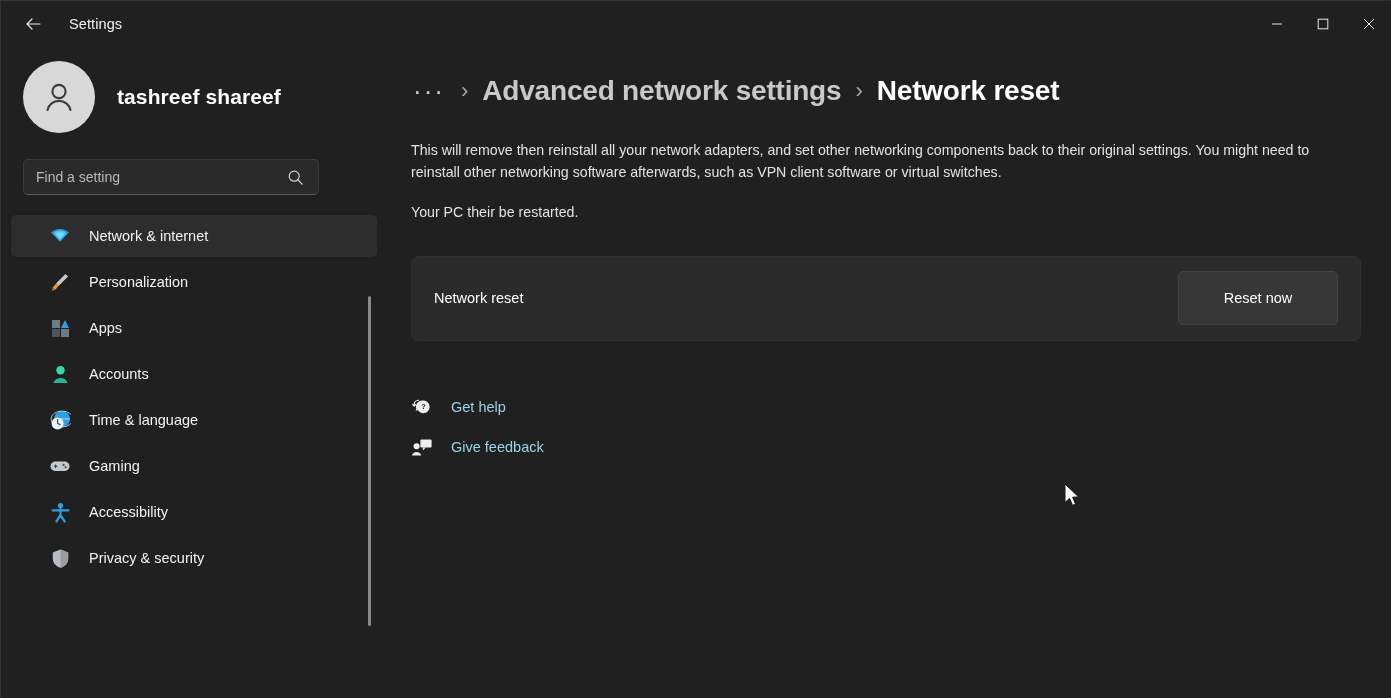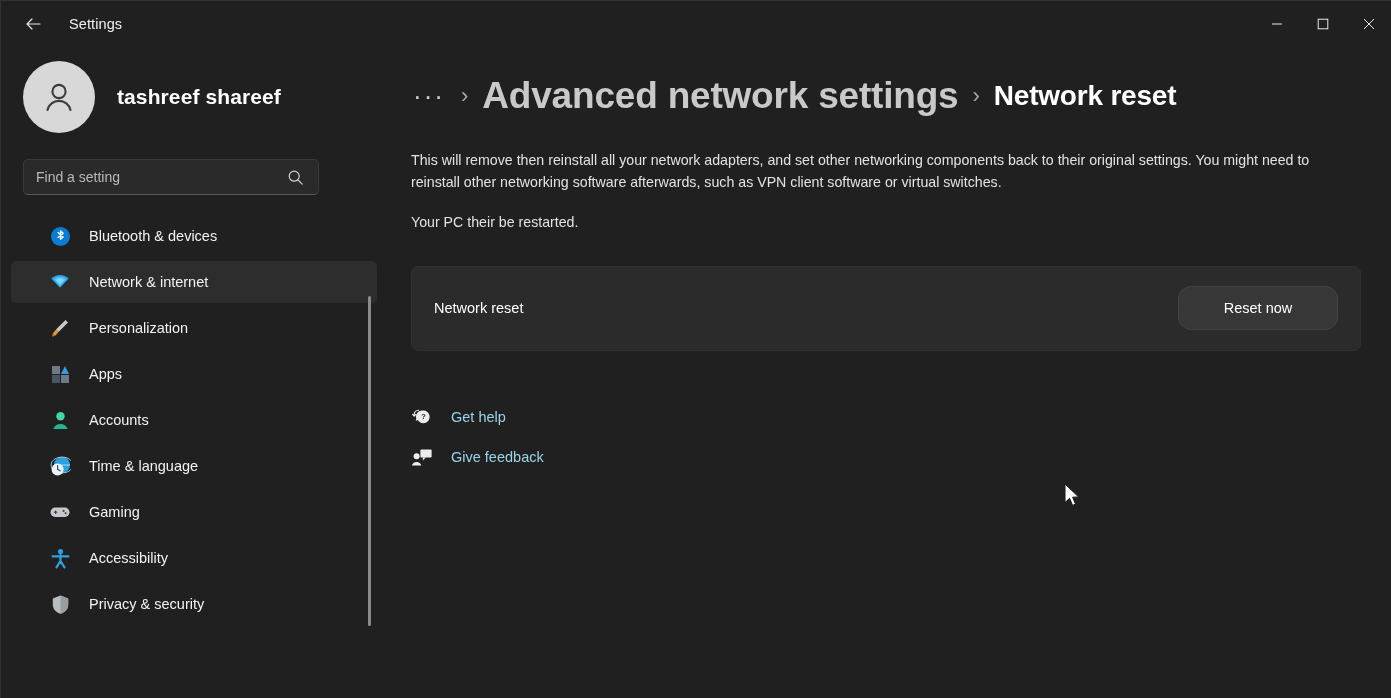--- a/index.html
+++ b/index.html
@@ -85,39 +85,39 @@
   
   .main { position:absolute; left:386px; top:46px; width:1005px; height:652px; background:#202020; }
 
   .breadcrumb { display:flex; align-items:center; margin:28px 0 0 24px; }
   .bc-ellipsis {
     font-size:26px; color:#cfcfcf; letter-spacing:2px; line-height:20px;
     cursor:pointer; padding:0 2px;
   }
   .bc-sep { font-size:22px; color:#a9a9a9; margin:0 14px; font-weight:300; }
   .bc-link {
-    font-size:37px; color:#c9c9c9; font-weight:bold; cursor:pointer; letter-spacing:-.2px;
+    font-size:28px; color:#c9c9c9; font-weight:bold; cursor:pointer; letter-spacing:-.2px;
   }
   .bc-current { font-size:28px; color:#ffffff; font-weight:bold; letter-spacing:-.2px; }
 
   .desc {
     margin:32px 0 0 24px; width:945px; font-size:14.2px; color:#e2e2e2; line-height:1.58;
   }
   .desc2 { margin:20px 0 0 24px; font-size:14.2px; color:#e2e2e2; }
 
   .card {
     margin:36px 0 0 24px; width:950px; height:85px;
     background:#2b2b2b; border:1px solid #303030; border-radius:7px;
     display:flex; align-items:center; justify-content:space-between;
     padding:0 22px 0 22px;
   }
   .card-label { font-size:14.5px; color:#ffffff; }
   .reset-btn {
-    width:160px; height:44px; background:#373737; border:1px solid #434343;
-    border-radius:13px; color:#ffffff; font-size:14.5px; cursor:pointer;
+    width:160px; height:54px; background:#373737; border:1px solid #434343;
+    border-radius:5px; color:#ffffff; font-size:14.5px; cursor:pointer;
     font-family:"Liberation Sans", sans-serif;
   }
 
   .links { margin:46px 0 0 24px; }
   .linkrow { display:flex; align-items:center; height:40px; cursor:pointer; width:220px; }
   .linkicon { width:24px; display:flex; align-items:center; justify-content:flex-start; }
   .linktext { margin-left:16px; font-size:14.5px; color:#9ad4e8; }
 
   .cursor { position:absolute; left:1063px; top:482px; pointer-events:none; }
 </style>
@@ -170,29 +170,20 @@
       <span class="search-icon">
         <svg width="17" height="17" viewBox="0 0 17 17">
           <circle cx="7.2" cy="7.2" r="5" stroke="#d0d0d0" stroke-width="1.2" fill="none"></circle>
           <path d="M11 11 L15.2 15.2" stroke="#d0d0d0" stroke-width="1.2" stroke-linecap="round"></path>
         </svg>
       </span>
     </div>
 
     <div class="navlist">
 
-      <div class="navitem">
-        <span class="navicon">
-          <svg width="21" height="21" viewBox="0 0 21 21">
-            <circle cx="10.5" cy="10.5" r="9.5" fill="#0a7cd4"></circle>
-            <path d="M8 6.6 L13.2 11 L10.5 13.3 V4.9 L13.2 7.2 L8 11.4" stroke="#ffffff" stroke-width="1.3" fill="none" stroke-linecap="round" stroke-linejoin="round"></path>
-          </svg>
-        </span>
-        <span class="navlabel">Bluetooth &amp; devices</span>
-      </div>
 
       <div class="navitem selected">
         <span class="navicon">
           <svg width="22" height="22" viewBox="0 0 22 22">
             <path d="M11 16.8 L2.2 7.6 A12.6 12.6 0 0 1 19.8 7.6 Z" fill="#2f9fe0"></path>
             <path d="M11 15 L4.6 8.3 A9.6 9.6 0 0 1 17.4 8.3 Z" fill="#4cc2ff"></path>
             <path d="M11 13.4 L6.8 9 A6.6 6.6 0 0 1 15.2 9 Z" fill="#7fd6ff"></path>
           </svg>
         </span>
         <span class="navlabel">Network &amp; internet</span>

